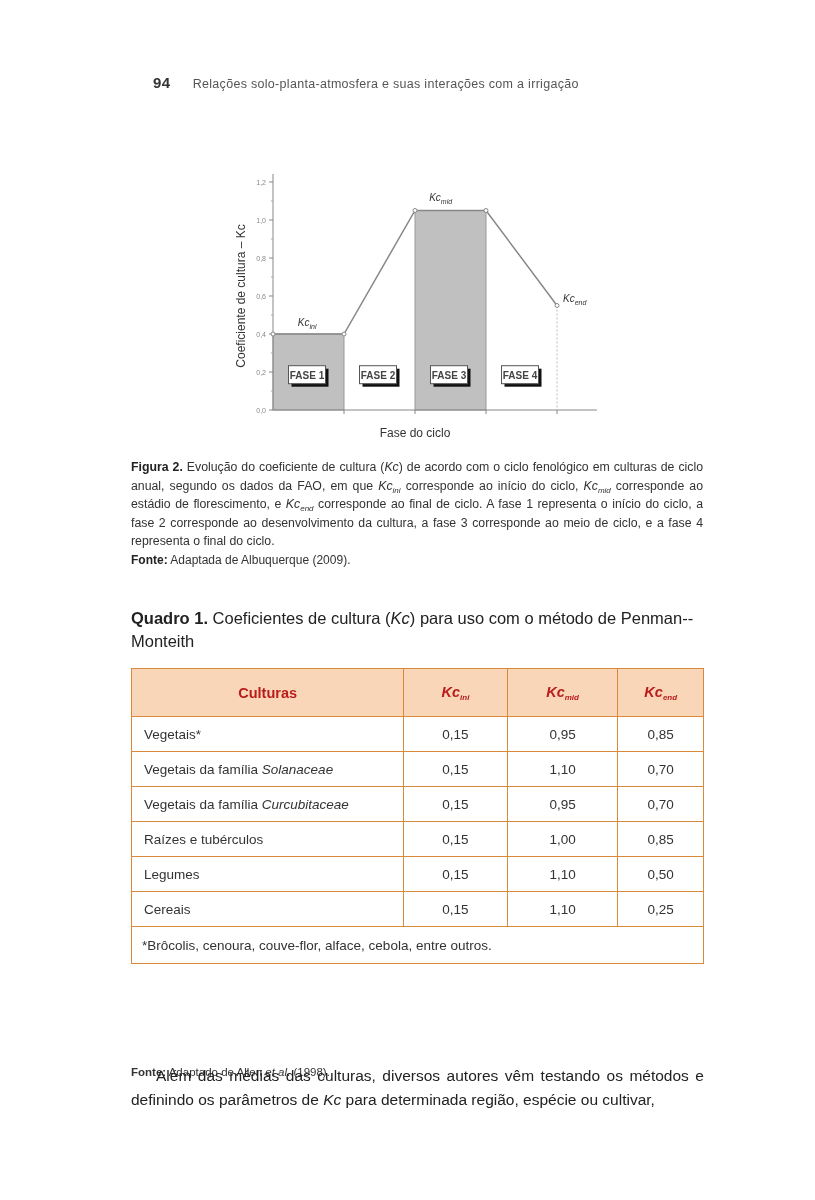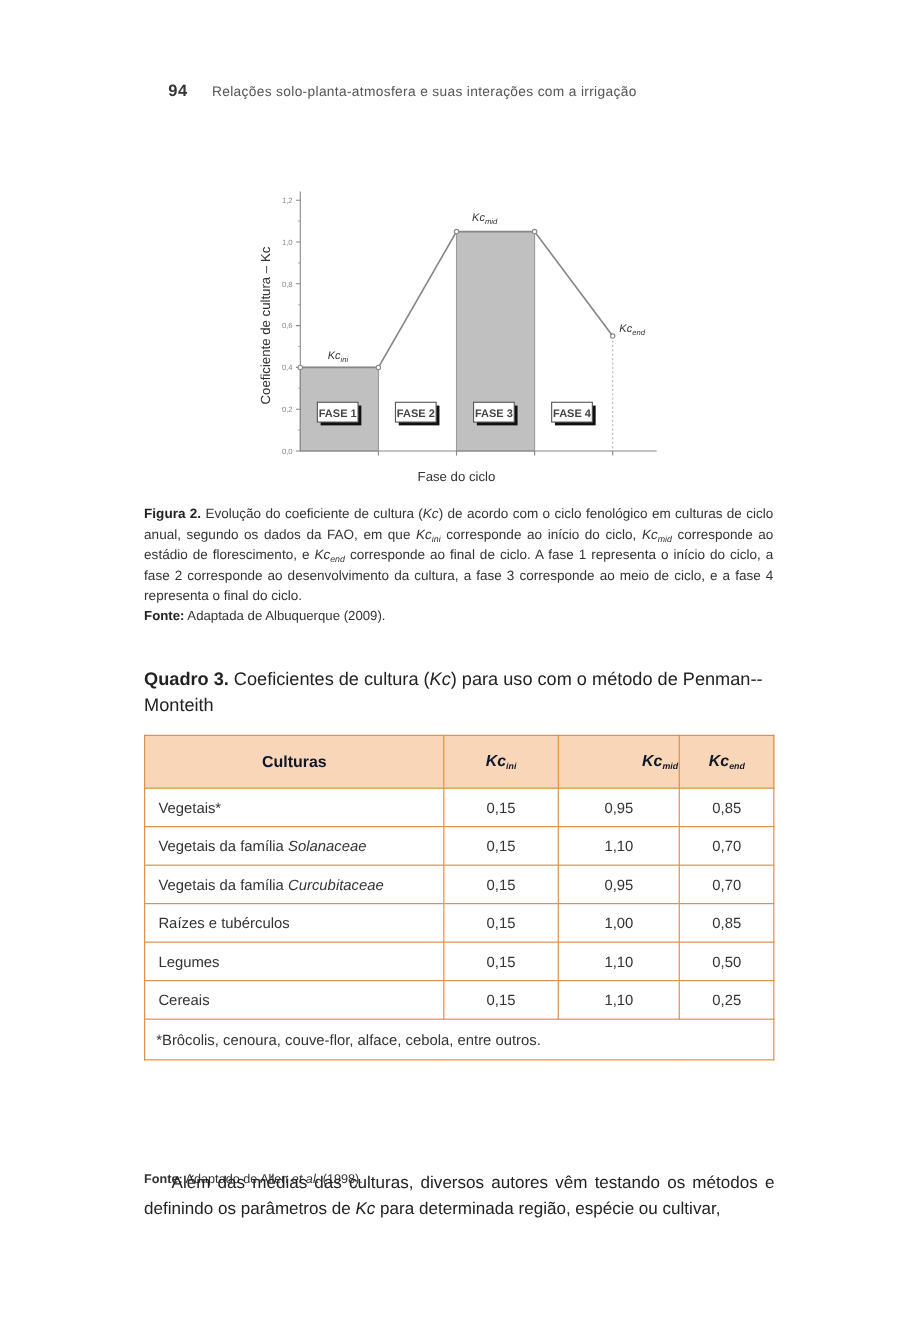--- a/index.html
+++ b/index.html
@@ -25,27 +25,27 @@
   .caption sub { font-size:8px; vertical-align:-3px; line-height:0; }
   .fonte { font-size:12px; }
 
   .quadro-title { position:absolute; left:131px; top:607px; width:580px;
                   font-size:16.5px; line-height:23px; color:#222; }
   .quadro-title b { font-weight:bold; }
 
   table.kc { position:absolute; left:131px; top:668px; width:573px;
              border-collapse:collapse; font-size:13.5px; color:#333; }
   table.kc th, table.kc td { border:1.5px solid #d9893a; }
-  table.kc th { background:#f9d6b8; height:45px; font-weight:bold; font-size:14.5px; color:#0f172a; }
+  table.kc th { background:#f9d6b8; height:45px; font-weight:bold; font-size:14.5px; color:#b91c1c; }
   table.kc th sub { font-size:8px; font-style:italic; vertical-align:-3px; }
   table.kc th .kc-head { font-style:italic; }
   table.kc td { height:34px; padding:0 12px; }
   table.kc td.num { text-align:center; }
   table.kc td.note { padding:0 10px; height:36px; }
-  .col1 { width:255px; } .col2 { width:95px; } .col3 { width:102px;text-align:right; } .col4 { width:78px; }
+  .col1 { width:255px; } .col2 { width:95px; } .col3 { width:102px; } .col4 { width:78px; }
 
   .fonte2 { position:absolute; left:131px; top:1066px; font-size:11.5px; color:#333; }
   .fonte2 b { font-weight:bold; }
 
   .body-text { position:absolute; left:131px; top:1064px; width:573px;
                font-size:15.5px; line-height:24px; color:#222; text-align:justify; }
   .body-text p { margin:0; text-indent:25px; }
 </style>
 </head>
 <body>
@@ -111,21 +111,21 @@
       <text x="190" y="272" text-anchor="middle" class="xlabel">Fase do ciclo</text>
     </svg>
 </div>
 
 <div class="caption">
   <b>Figura 2.</b><span> Evolução do coeficiente de cultura (</span><i>Kc</i><span>) de acordo com o ciclo fenológico em culturas de ciclo anual, segundo os dados da FAO, em que </span><i>Kc</i><sub><i>ini</i></sub><span> corresponde ao início do ciclo, </span><i>Kc</i><sub><i>mid</i></sub><span> corresponde ao estádio de florescimento, e </span><i>Kc</i><sub><i>end</i></sub><span> corresponde ao final de ciclo. A fase 1 representa o início do ciclo, a fase 2 corresponde ao desenvolvimento da cultura, a fase 3 corresponde ao meio de ciclo, e a fase 4 representa o final do ciclo.</span>
   <div class="fonte"><b>Fonte:</b><span> Adaptada de Albuquerque (2009).</span></div>
 </div>
 
 <div class="quadro-title">
-  <b>Quadro 3.</b><span> Coeficientes de cultura (</span><i>Kc</i><span>) para uso com o método de Penman--Monteith</span>
+  <b>Quadro 1.</b><span> Coeficientes de cultura (</span><i>Kc</i><span>) para uso com o método de Penman--Monteith</span>
 </div>
 
 <table class="kc">
   <thead>
     <tr>
       <th class="col1">Culturas</th>
       <th class="col2"><span class="kc-head">Kc</span><sub>ini</sub></th>
       <th class="col3"><span class="kc-head">Kc</span><sub>mid</sub></th>
       <th class="col4"><span class="kc-head">Kc</span><sub>end</sub></th>
     </tr>

